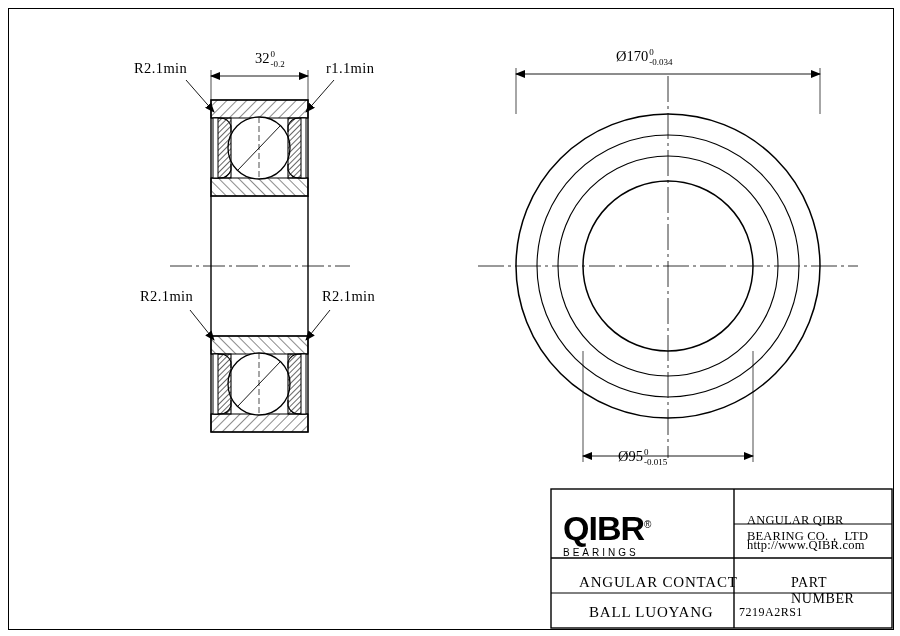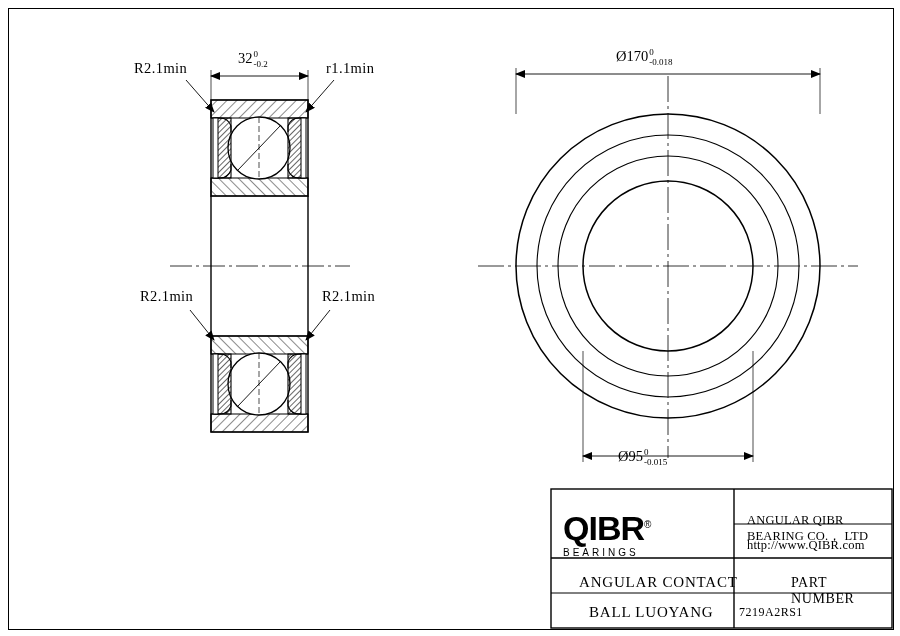--- a/index.html
+++ b/index.html
@@ -133,26 +133,26 @@
       <line x1="734" y1="489" x2="734" y2="628" stroke="#000" stroke-width="1.4"></line>
       <line x1="734" y1="524" x2="892" y2="524" stroke="#000" stroke-width="1"></line>
     </g>
   </svg>
 
   <div class="lbl" style="left:134px;top:60px;">R2.1min</div>
   <div class="lbl" style="left:326px;top:60px;">r1.1min</div>
   <div class="lbl" style="left:140px;top:288px;">R2.1min</div>
   <div class="lbl" style="left:322px;top:288px;">R2.1min</div>
 
-  <div class="dim" style="left:238px;top:50px;">
+  <div class="dim" style="left:255px;top:50px;">
     <span class="main">32</span><span class="tol"><span>0</span><span>-0.2</span></span>
   </div>
 
   <div class="dim" style="left:616px;top:48px;">
-    <span class="main">Ø170</span><span class="tol"><span>0</span><span>-0.018</span></span>
+    <span class="main">Ø170</span><span class="tol"><span>0</span><span>-0.034</span></span>
   </div>
 
   <div class="dim" style="left:618px;top:448px;">
     <span class="main">Ø95</span><span class="tol"><span>0</span><span>-0.015</span></span>
   </div>
 
   <div class="tb">
     <div class="brand">
       <div class="brandname"><span>QIBR</span><span class="reg">®</span></div>
       <div class="brandsub">BEARINGS</div>

